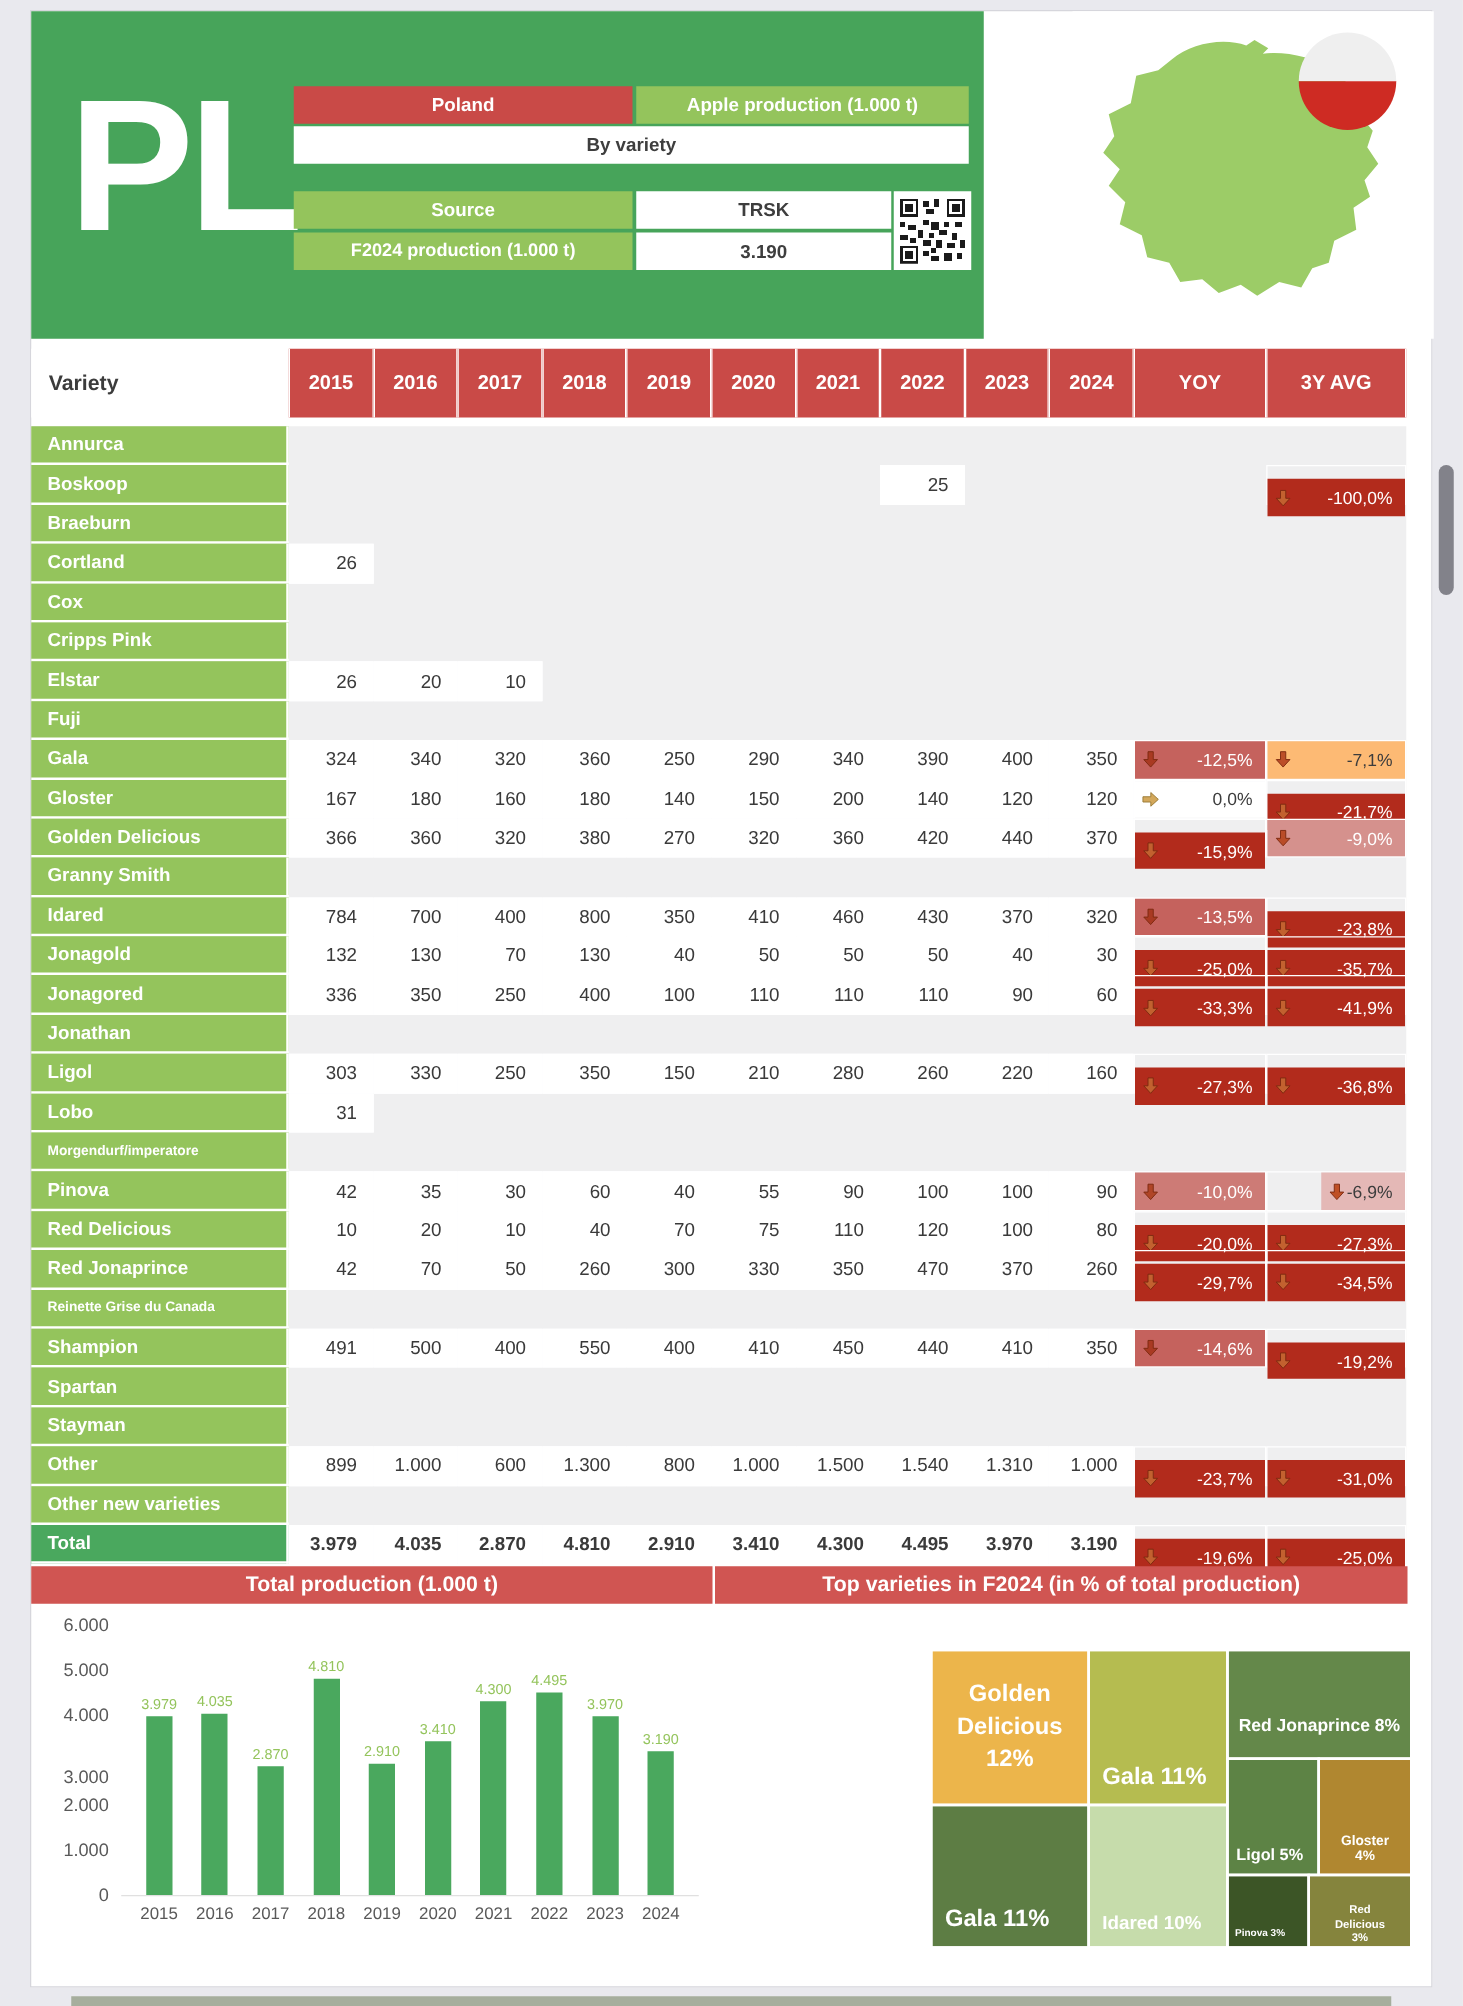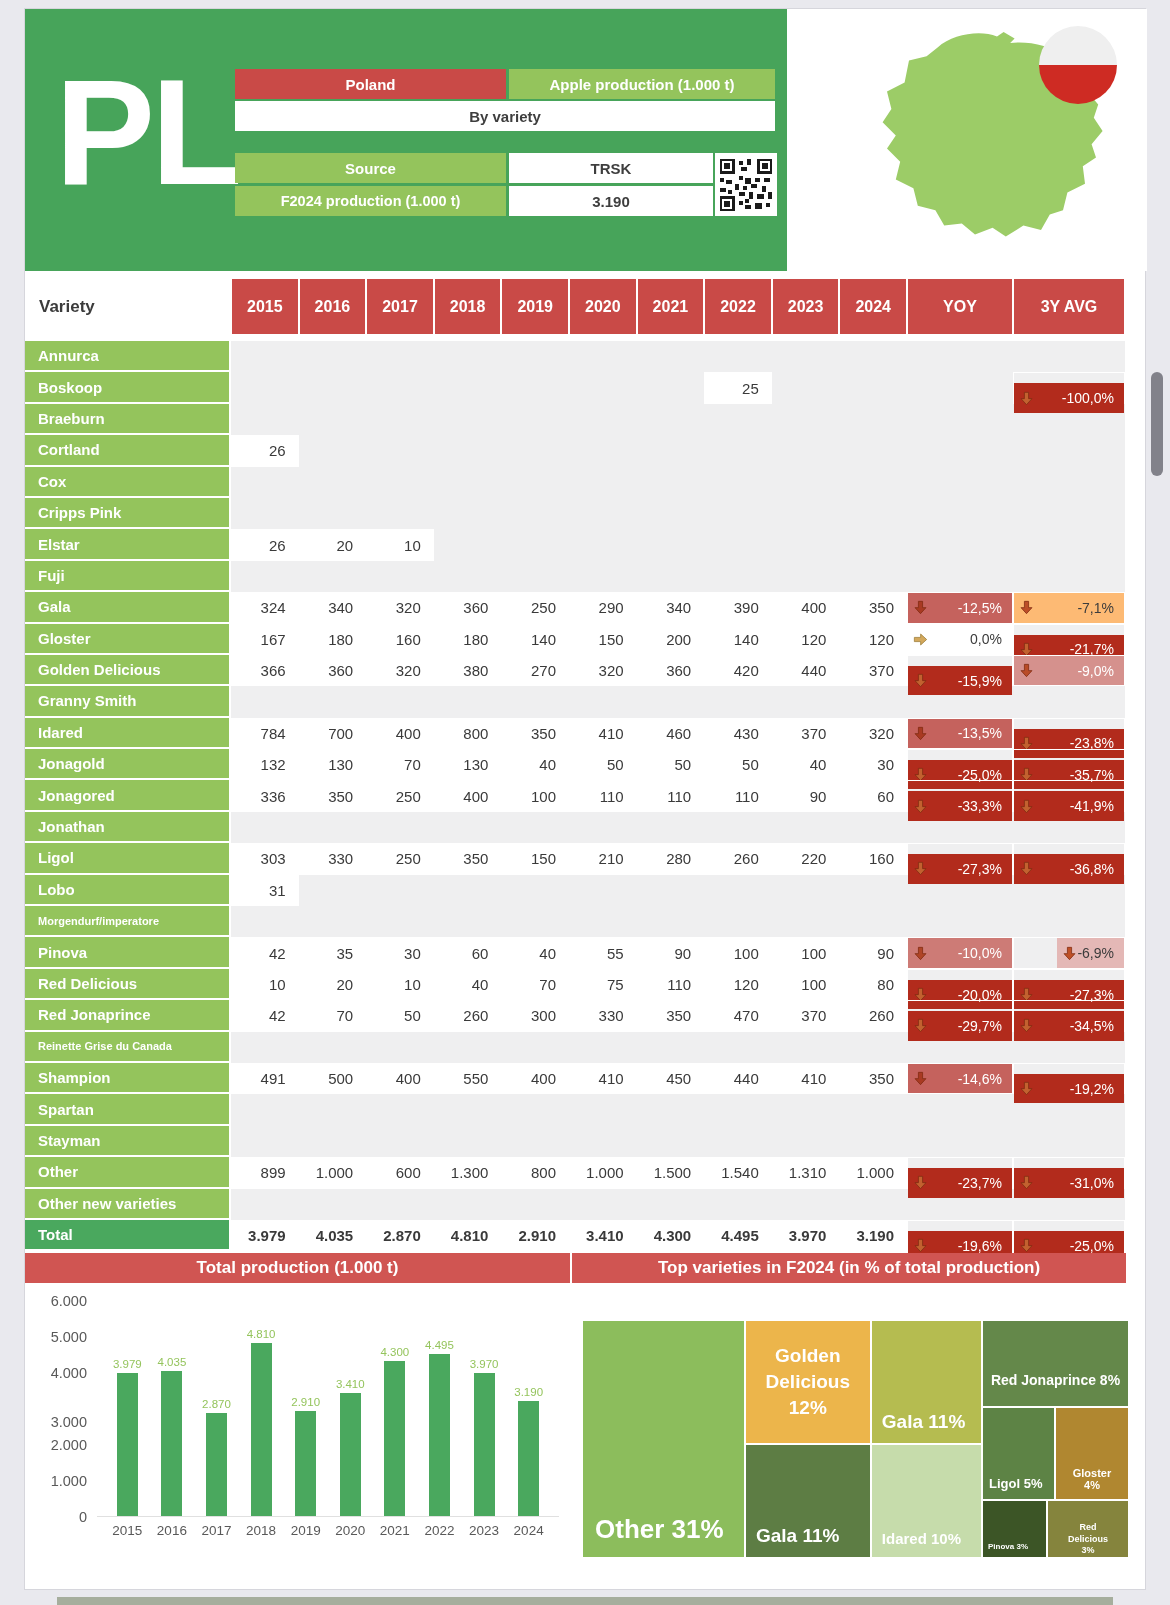--- a/index.html
+++ b/index.html
@@ -798,23 +798,20 @@
         <span>2019</span>
         <span>2020</span>
         <span>2021</span>
         <span>2022</span>
         <span>2023</span>
         <span>2024</span>
       </div>
   </div>
 
   <div class="treemap" id="treemap">
-      <div class="tile t0" style="background: rgb(140, 189, 92);">
-        <span>Other 31%</span>
-      </div>
       <div class="tile t1" style="background: rgb(236, 181, 75);">
         <span>Golden Delicious 12%</span>
       </div>
       <div class="tile t2" style="background: rgb(93, 125, 68);">
         <span>Gala 11%</span>
       </div>
       <div class="tile t3" style="background: rgb(181, 188, 80);">
         <span>Gala 11%</span>
       </div>
       <div class="tile t4" style="background: rgb(198, 220, 171);">

